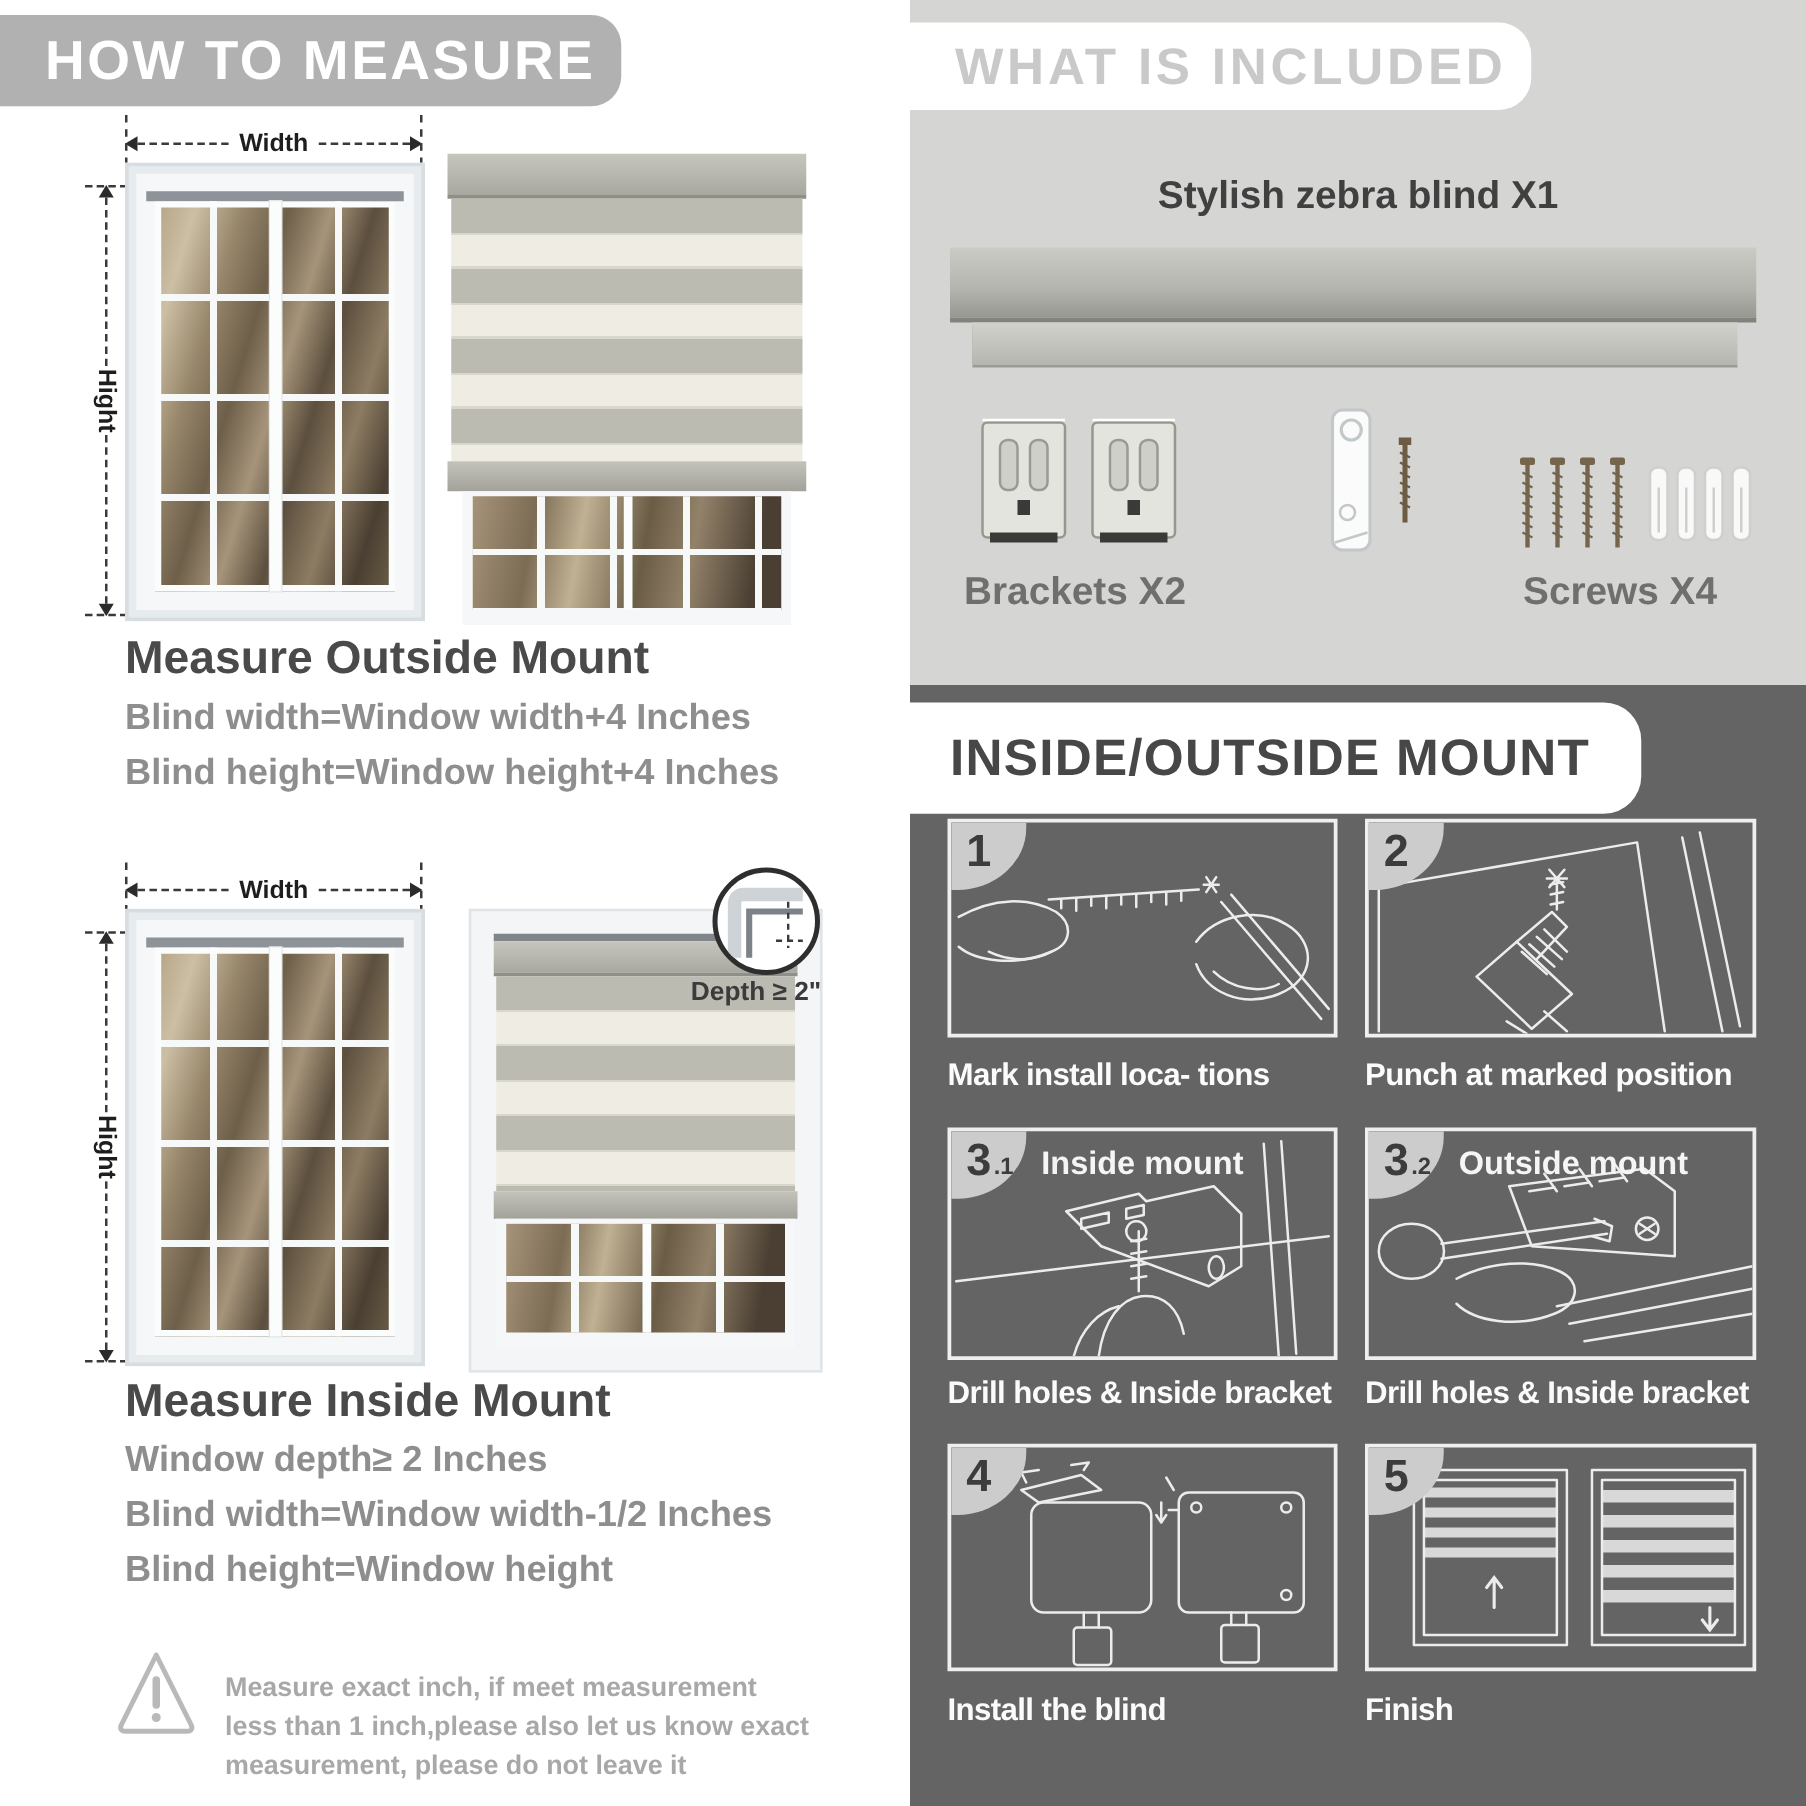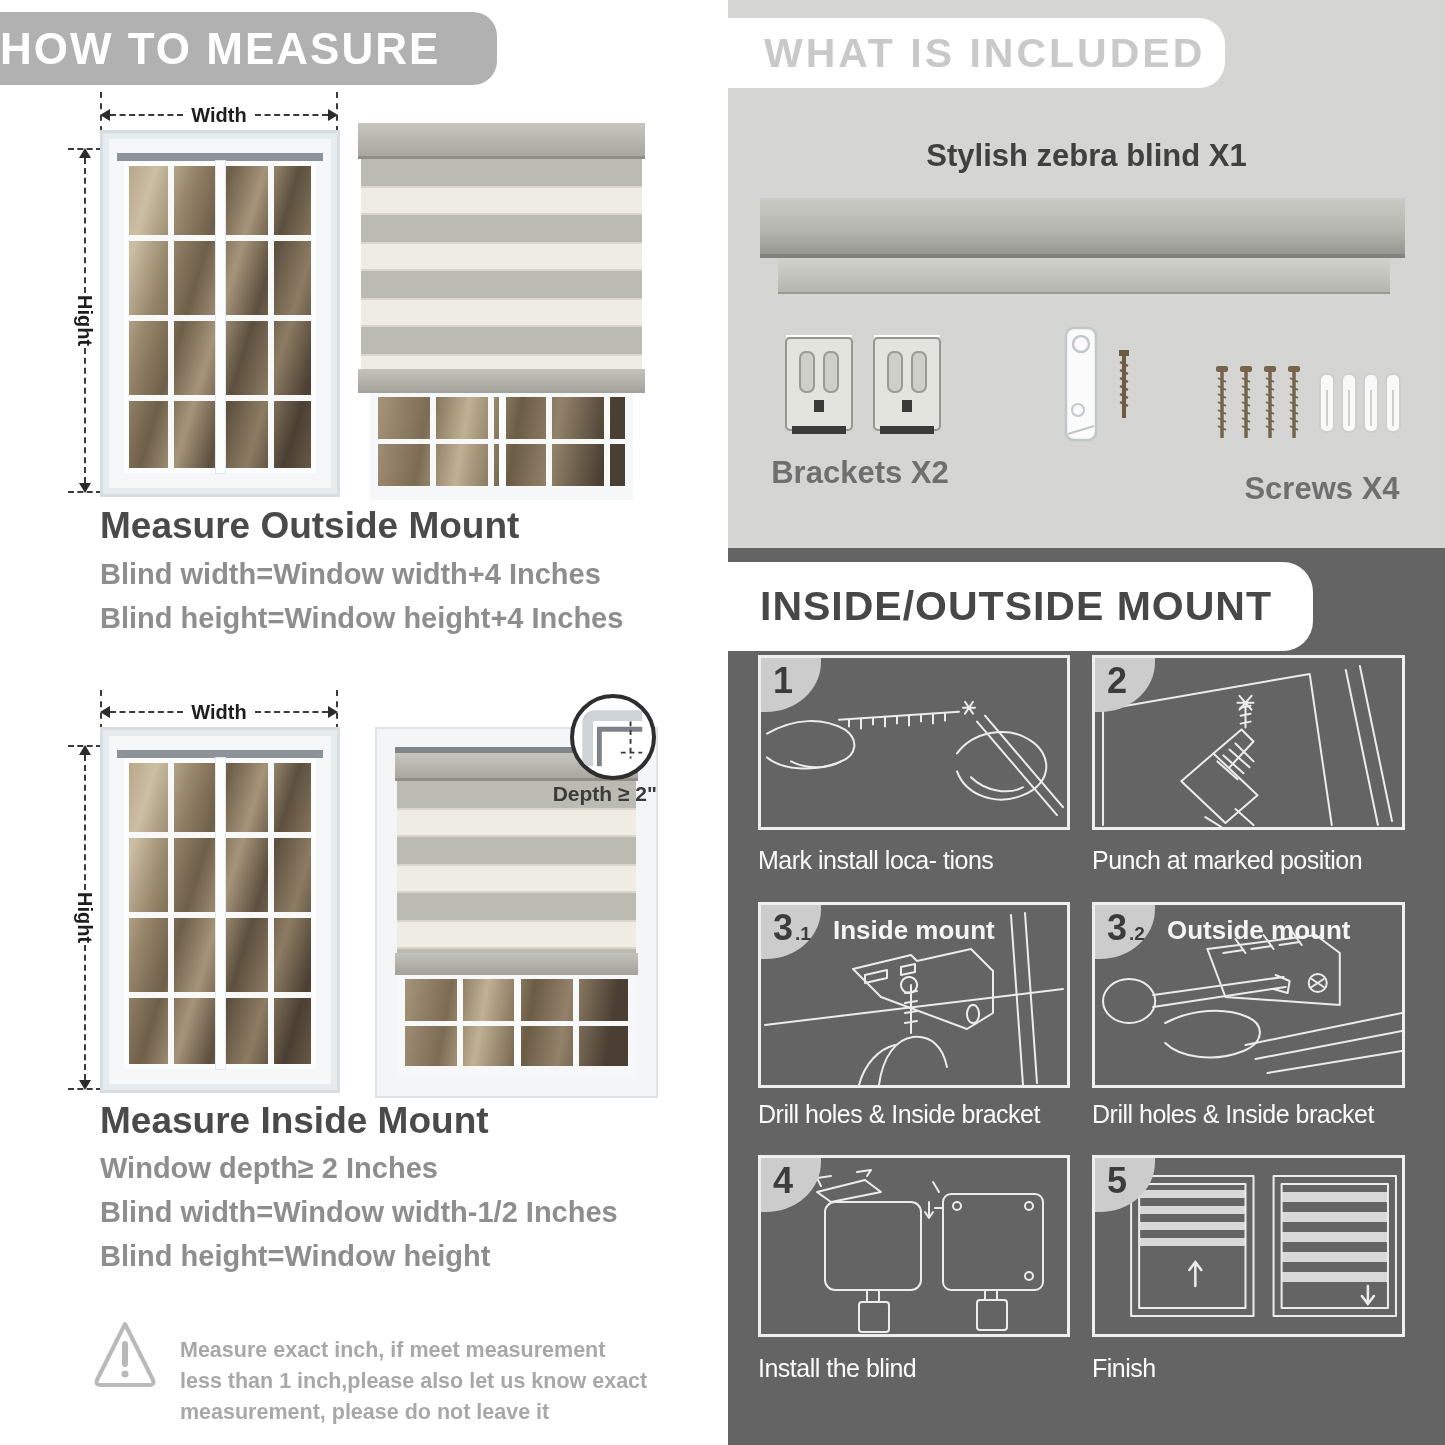--- a/index.html
+++ b/index.html
@@ -3,21 +3,21 @@
 <meta charset="utf-8">
 <style>
   html,body{margin:0;padding:0;background:#fff;}
   .canvas{position:relative;width:1445px;height:1445px;background:#ffffff;overflow:hidden;
           font-family:"Liberation Sans",sans-serif;}
   
   .abs{position:absolute;}
   
   .how-header{position:absolute;left:0;top:12px;width:497px;height:73px;background:#b1b1b1;
               border-radius:0 24px 24px 0;color:#ffffff;font-size:44px;font-weight:bold;
-              letter-spacing:2px;line-height:73px;box-sizing:border-box;}
+              letter-spacing:2px;line-height:73px;padding-left:36px;box-sizing:border-box;}
   .sec-title{position:absolute;left:100px;color:#4a4a4a;font-size:37px;font-weight:bold;}
   .sec-line{position:absolute;left:100px;color:#8e8e8e;font-size:29px;font-weight:bold;}
   
   .w-arrow{position:absolute;display:flex;align-items:center;height:24px;color:#1e1e1e;
            font-size:20px;font-weight:bold;}
   .w-arrow .seg{flex:1;border-top:2px dashed #3a3a3a;}
   .w-arrow .lbl{padding:0 8px;background:#fff;}
   .ah{width:0;height:0;border-top:6px solid transparent;border-bottom:6px solid transparent;}
   .ah.left{border-right:10px solid #2b2b2b;}
   .ah.right{border-left:10px solid #2b2b2b;}
@@ -78,21 +78,21 @@
   .right-bottom{position:absolute;left:728px;top:548px;width:717px;height:897px;background:#646464;}
   .mount-header{position:absolute;left:0;top:14px;width:585px;height:89px;background:#ffffff;
                 border-radius:0 30px 30px 0;color:#474747;font-size:41px;font-weight:bold;
                 letter-spacing:1px;line-height:89px;padding-left:32px;box-sizing:border-box;}
   .panel{position:absolute;border:3px solid #efefef;background:#646464;box-sizing:border-box;overflow:hidden;}
   .badge{position:absolute;left:0;top:0;width:60px;height:54px;background:#cccccc;
          border-radius:0 0 92% 0;color:#3c3c3c;}
   .badge .num{position:absolute;left:12px;top:2px;font-size:36px;font-weight:bold;}
   .badge .sub{position:absolute;left:34px;top:18px;font-size:19px;font-weight:bold;}
   .panel-title{position:absolute;left:72px;top:10px;color:#f5f5f5;font-size:26px;font-weight:bold;}
-  .caption{position:absolute;color:#fbfbfb;font-size:25px;font-weight:normal;letter-spacing:-0.5px;}
+  .caption{position:absolute;color:#fbfbfb;font-size:25px;font-weight:bold;letter-spacing:-0.5px;}
   .lineart{position:absolute;inset:0;width:100%;height:100%;}
 </style>
 </head>
 <body>
 
 <div class="canvas">
 
   <div class="abs" style="left:0;top:0;width:722px;height:1445px;">
 
     <div class="how-header">HOW TO MEASURE</div>
@@ -268,21 +268,21 @@
       </g>
       <g stroke="#cfcfcc" stroke-width="2">
         <line x1="119" y1="30" x2="119" y2="66"></line>
           <line x1="141" y1="30" x2="141" y2="66"></line>
         <line x1="163" y1="30" x2="163" y2="66"></line>
           <line x1="185" y1="30" x2="185" y2="66"></line>
       </g>
     </svg>
 
     <div class="item-lbl" style="left:22px;">Brackets X2</div>
-    <div class="item-lbl" style="left:484px;margin-top:16px;">Screws X4</div>
+    <div class="item-lbl" style="left:458px;">Screws X4</div>
   </div>
 
   <div class="right-bottom">
     <div class="mount-header">INSIDE/OUTSIDE MOUNT</div>
 
     <div class="panel" style="left:30px;top:107px;width:312px;height:175px;">
       <svg class="lineart" viewBox="0 0 306 170" preserveAspectRatio="none">
         <g fill="none" stroke="#ececec" stroke-width="2" stroke-linecap="round" stroke-linejoin="round">
           <line x1="78" y1="62" x2="198" y2="54"></line>
           <path d="M88 62 v7 M100 61 v10 M112 60 v7 M124 59 v10 M136 59 v7 M148 58 v10 M160 57 v7 M172 56 v10 M184 56 v7"></path>

